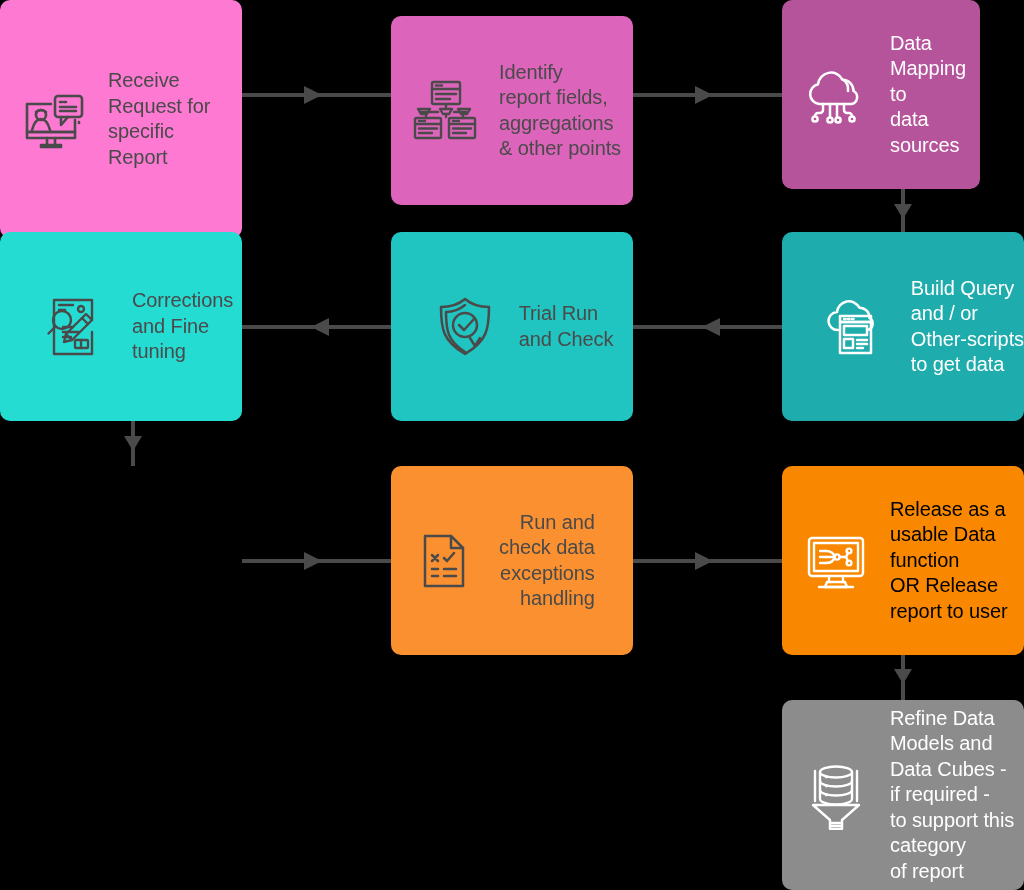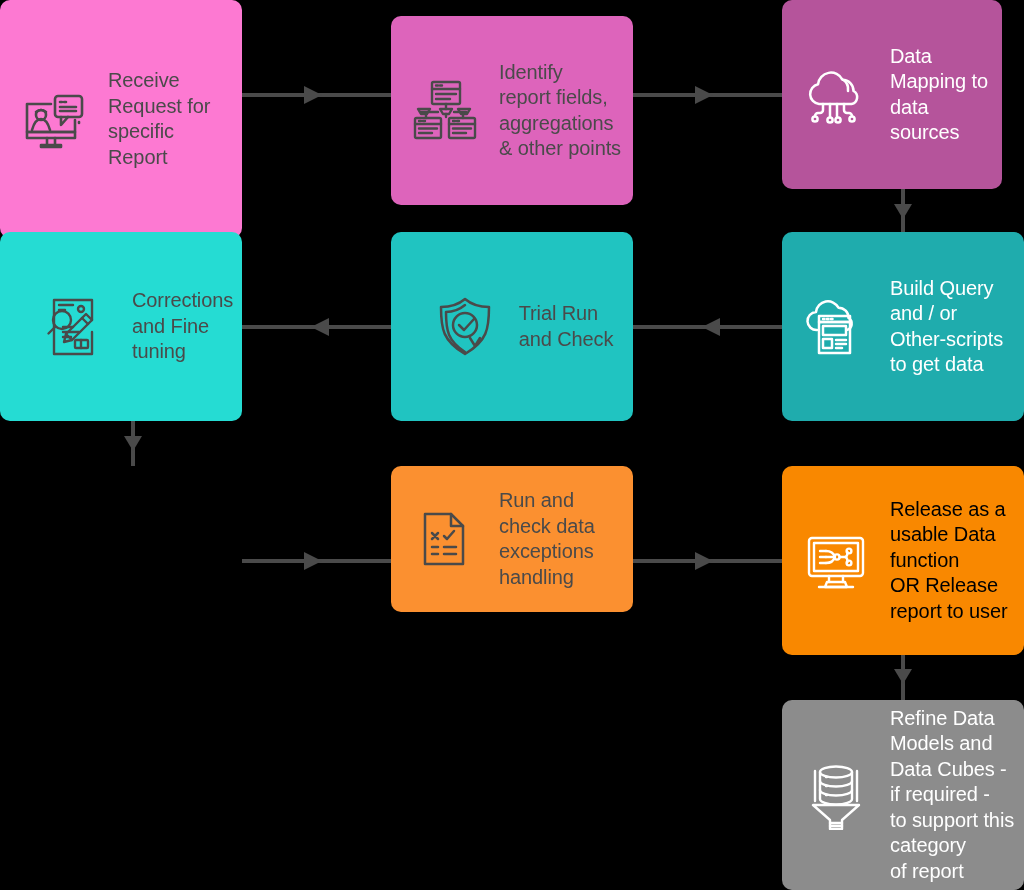--- a/index.html
+++ b/index.html
@@ -88,21 +88,21 @@
         <path d="M43 45 h2 M47 45 h2"></path>
         <path d="M43 52.5 h18 M43 57 h13"></path>
       </svg>
     </div>
     <div class="node-label dark-text" style="color: rgb(74, 74, 74);">Identify
 report fields,
 aggregations
 &amp; other points</div>
   </div>
 
-  <div class="node" id="node-2" style="left: 782px; top: 0px; width: 220px; height: 189px; background: rgb(181, 84, 155); justify-content: center;">
+  <div class="node" id="node-2" style="left: 782px; top: 0px; width: 198px; height: 189px; background: rgb(181, 84, 155); justify-content: center;">
     <div class="node-icon" style="width: 108px; height: 100%;">
       <svg width="70" height="70" viewBox="0 0 70 70" fill="none" stroke="#ffffff" stroke-width="2.5" stroke-linecap="round" stroke-linejoin="round">
         <path d="M18 44 a10 10 0 0 1 -1 -19.7 a13 13 0 0 1 24.5 -4.6 a11 11 0 0 1 11 11.3 a7 7 0 0 1 -2 13 z"></path>
         <path d="M41 19 a12 12 0 0 1 6 12"></path>
         <path d="M22 44 v6 a3 3 0 0 1 -3 3 h-2 a3 3 0 0 0 -3 3"></path>
         <path d="M29 44 v13"></path>
         <path d="M36 44 v13"></path>
         <path d="M43 44 v6 a3 3 0 0 0 3 3 h2 a3 3 0 0 1 3 3"></path>
         <circle cx="14" cy="59" r="2.6"></circle>
         <circle cx="29" cy="60" r="2.6"></circle>
@@ -143,40 +143,40 @@
         <path d="M35 13 C29 18 22 20 16 20 c0 19 2 29 19 40"></path>
         <circle cx="35" cy="33" r="12"></circle>
         <path d="M29 33 l5 5 l10 -11"></path>
         <path d="M40 46 l5 8 l5 -8"></path>
       </svg>
     </div>
     <div class="node-label dark-text" style="color: rgb(74, 74, 74);">Trial Run
 and Check</div>
   </div>
 
-  <div class="node" id="node-5" style="left: 782px; top: 232px; width: 242px; height: 189px; background: rgb(31, 172, 173);">
+  <div class="node" id="node-5" style="left: 782px; top: 232px; width: 242px; height: 189px; background: rgb(31, 172, 173); justify-content: flex-end;">
     <div class="node-icon" style="width: 108px; height: 100%;">
       <svg width="70" height="70" viewBox="0 0 70 70" fill="none" stroke="#ffffff" stroke-width="2.5" stroke-linecap="round" stroke-linejoin="round">
         <path d="M16 38 a9 9 0 0 1 -1 -18 a12 12 0 0 1 22.5 -4.3 a10 10 0 0 1 10 10.3 a6.5 6.5 0 0 1 -2 12"></path>
         <path d="M18 24 h31 v6 h-31 z"></path>
         <path d="M22 27 h1.5 M26 27 h1.5 M30 27 h1.5"></path>
         <rect x="18" y="30" width="31" height="31"></rect>
         <rect x="22" y="34" width="23" height="9"></rect>
         <rect x="22" y="47" width="9" height="9"></rect>
         <path d="M35 48 h10 M35 52 h10 M35 56 h6"></path>
       </svg>
     </div>
     <div class="node-label light-text" style="color: rgb(255, 255, 255);">Build Query
 and / or
 Other-scripts
 to get data</div>
   </div>
 
 
-  <div class="node" id="node-7" style="left: 391px; top: 466px; width: 242px; height: 146px; background: rgb(251, 144, 48);">
+  <div class="node" id="node-7" style="left: 391px; top: 466px; width: 242px; height: 189px; background: rgb(251, 144, 48); text-align: right;">
     <div class="node-icon" style="width: 108px; height: 100%;">
       <svg width="70" height="70" viewBox="0 0 70 70" fill="none" stroke="#4a4a4a" stroke-width="2.5" stroke-linecap="round" stroke-linejoin="round">
         <path d="M15 10 h26 l12 12 v38 h-38 z"></path>
         <path d="M41 10 v12 h12"></path>
         <path d="M22 29 l6 6 M28 29 l-6 6"></path>
         <path d="M34 32 l3 3 l7 -8"></path>
         <path d="M22 43 h6 M34 43 h12"></path>
         <path d="M22 50 h6 M34 50 h12"></path>
       </svg>
     </div>

